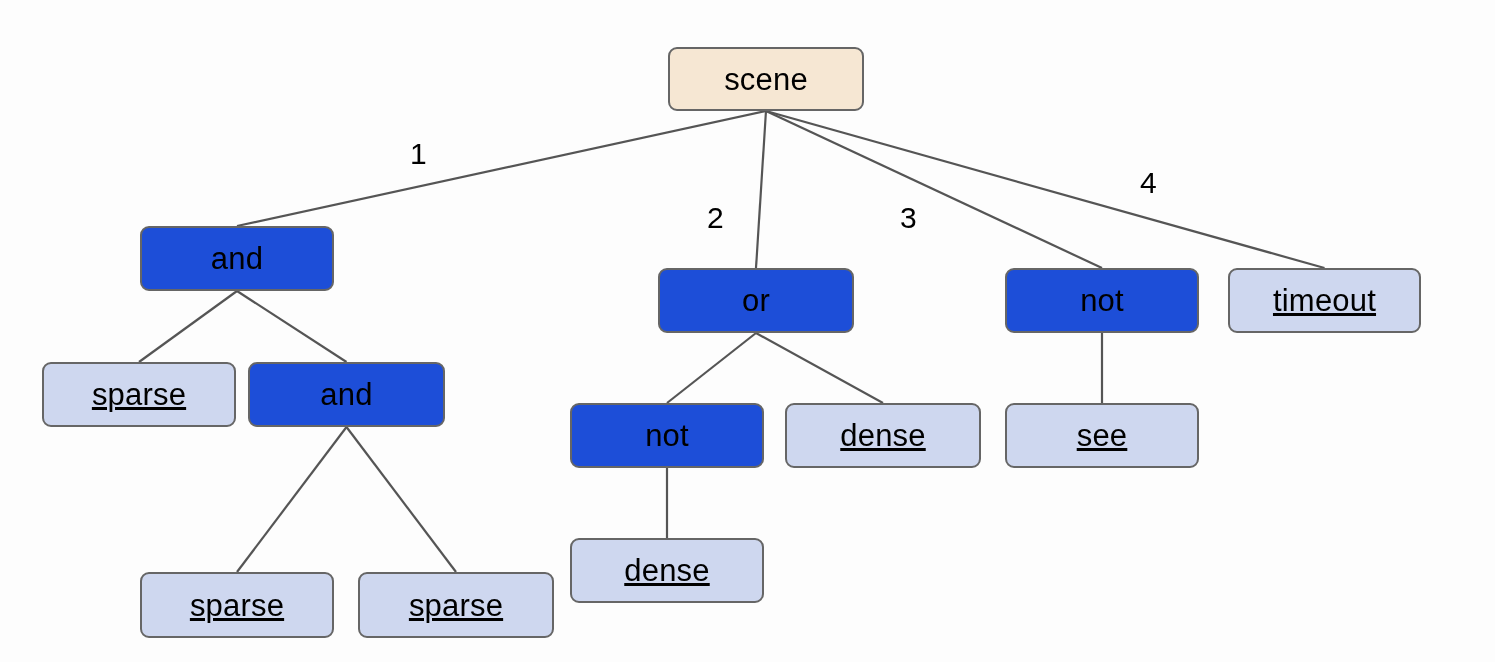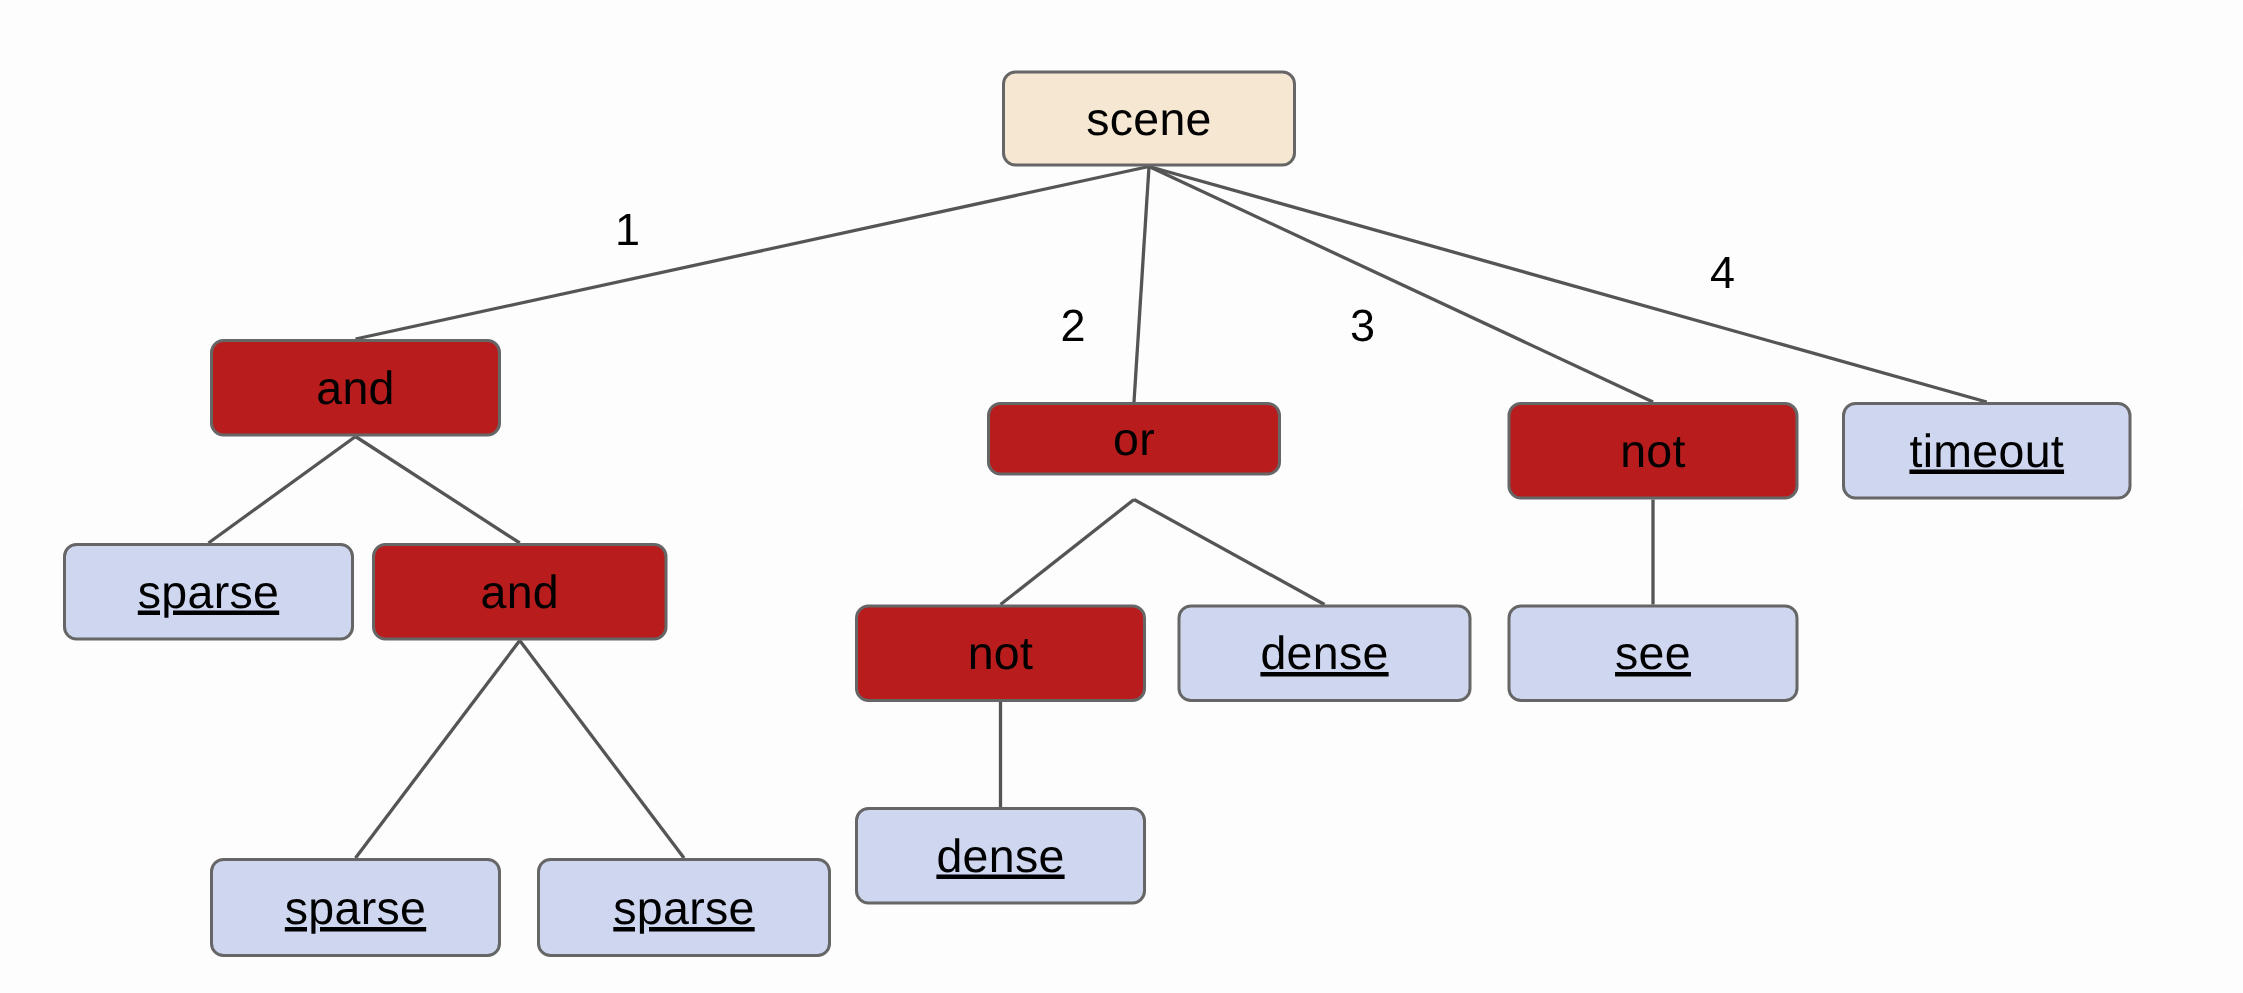--- a/index.html
+++ b/index.html
@@ -31,21 +31,21 @@
     display: flex;
     align-items: center;
     justify-content: center;
     color: #000000;
     font-size: 31px;
     line-height: 1;
     letter-spacing: 0.2px;
     white-space: nowrap;
   }
   .node-root  { background: #f6e7d3; }
-  .node-op    { background: #b91c1c; }
+  .node-op    { background: #1d4ed8; }
   .node-leaf  { background: #ced7ef; text-decoration: underline; }
   .edge-label {
     position: absolute;
     color: #000000;
     font-size: 30px;
     line-height: 1;
     white-space: nowrap;
   }
 </style>
 </head>
@@ -66,21 +66,21 @@
       <line x1="667" y1="468" x2="667" y2="538" stroke="#555555" stroke-width="2.2"></line>
       <line x1="1102" y1="333" x2="1102" y2="403" stroke="#555555" stroke-width="2.2"></line>
     </svg>
   <div id="node-layer">
       <div class="node node-root" style="left: 668px; top: 47px; width: 196px; height: 64px;">
         <span>scene</span>
       </div>
       <div class="node node-op" style="left: 140px; top: 226px; width: 194px; height: 65px;">
         <span>and</span>
       </div>
-      <div class="node node-op" style="left: 658px; top: 268px; width: 196px; height: 49px;">
+      <div class="node node-op" style="left: 658px; top: 268px; width: 196px; height: 65px;">
         <span>or</span>
       </div>
       <div class="node node-op" style="left: 1005px; top: 268px; width: 194px; height: 65px;">
         <span>not</span>
       </div>
       <div class="node node-leaf" style="left: 1228px; top: 268px; width: 193px; height: 65px;">
         <span>timeout</span>
       </div>
       <div class="node node-leaf" style="left: 42px; top: 362px; width: 194px; height: 65px;">
         <span>sparse</span>

